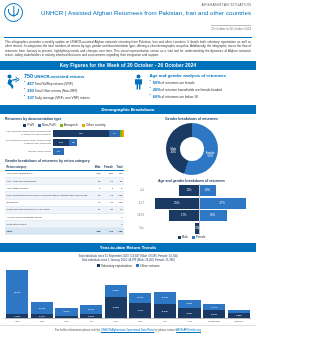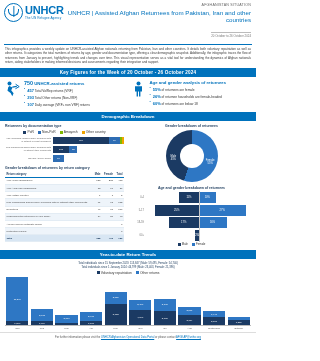--- a/index.html
+++ b/index.html
@@ -129,24 +129,20 @@
   .footer a{color:#0072bc;text-decoration:underline;}
 </style>
 </head>
 <body>
 
 <div class="page">
 
   <div class="hdr">
     <div class="logo">
       <span class="logo-mark"></span>
-      <span class="logo-txt">
-        <div class="logo-name">UNHCR</div>
-        <div class="logo-sub">The UN Refugee Agency</div>
-      </span>
     </div>
     <div class="hdr-right">
       <div class="situation">AFGHANISTAN SITUATION</div>
       <div class="title">UNHCR | Assisted Afghan Returnees from Pakistan, Iran and other countries</div>
       <div class="daterange">20 October to 26 October 2024</div>
     </div>
   </div>
   <div class="rule"></div>
 
   <div class="intro">This infographics provides a weekly update on UNHCR-assisted Afghan nationals returning from Pakistan, Iran and other countries. It details both voluntary repatriation as well as other returns. It categorizes the total numbers of returns by age, gender and documentation type, offering a clear demographic snapshot. Additionally, the infographic traces the flow of returnees from January to present, highlighting trends and changes over time. This visual representation serves as a vital tool for understanding the dynamics of Afghan nationals return, aiding stakeholders in making informed decisions and assessments regarding their integration and support.</div>

